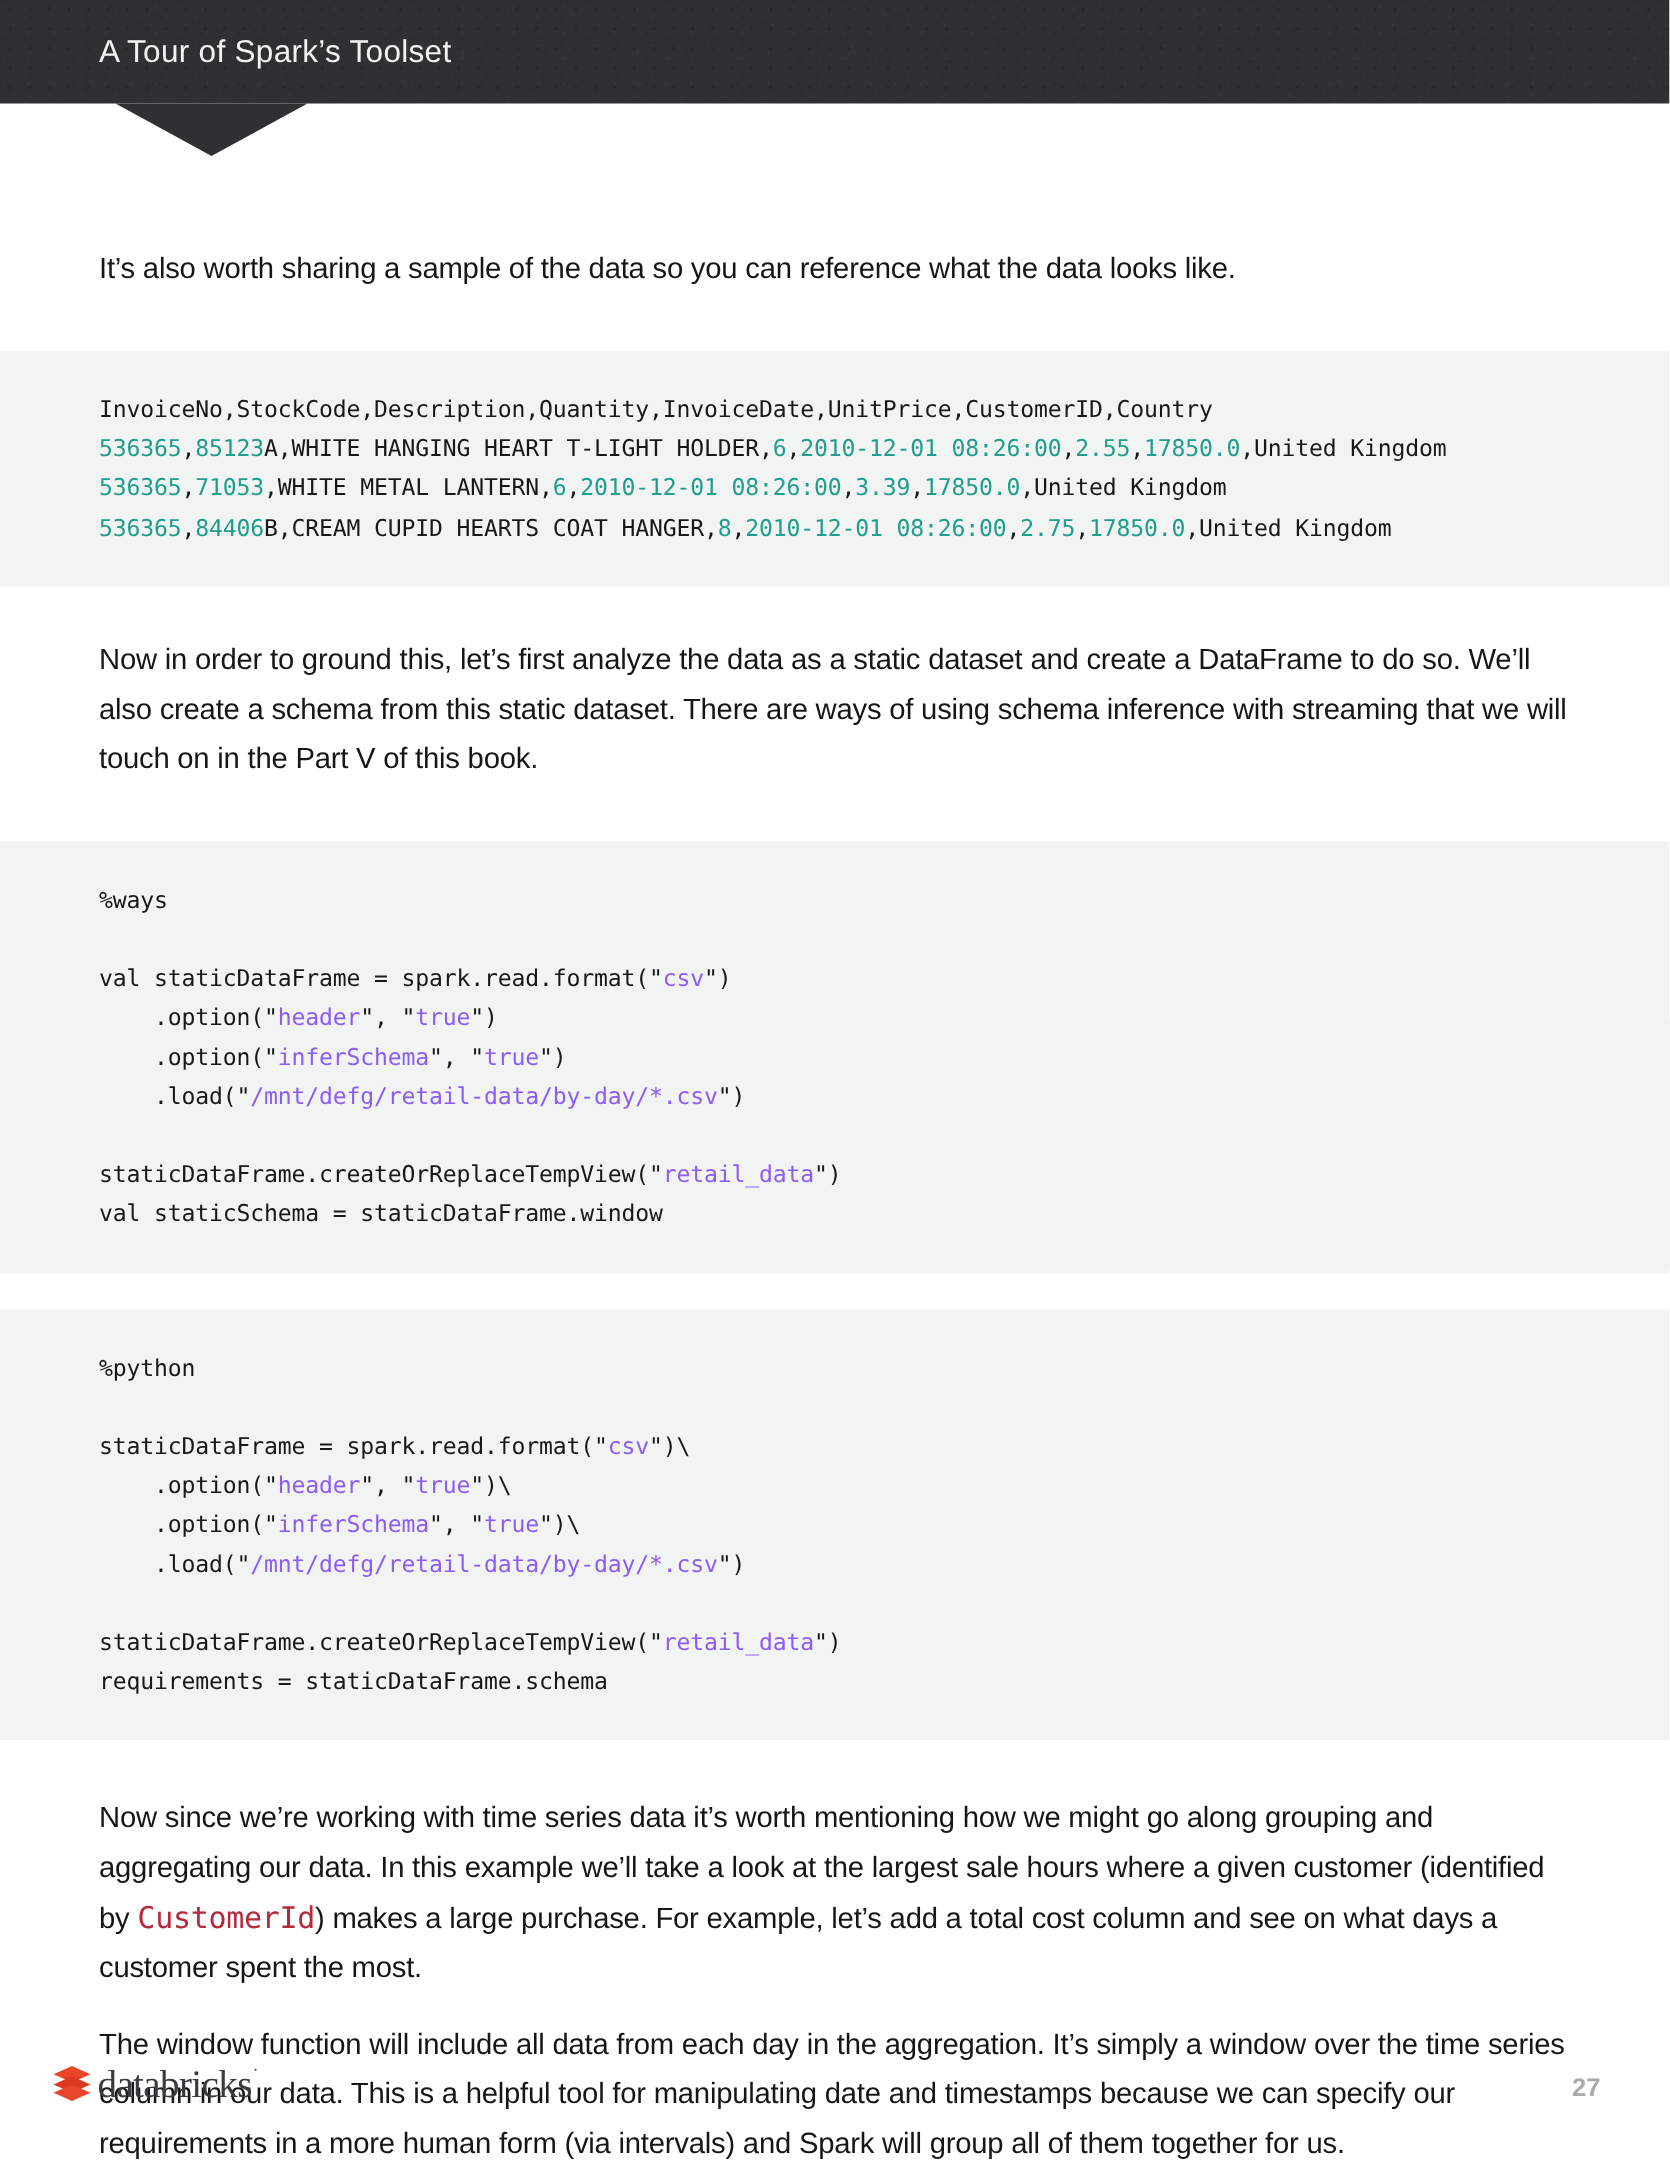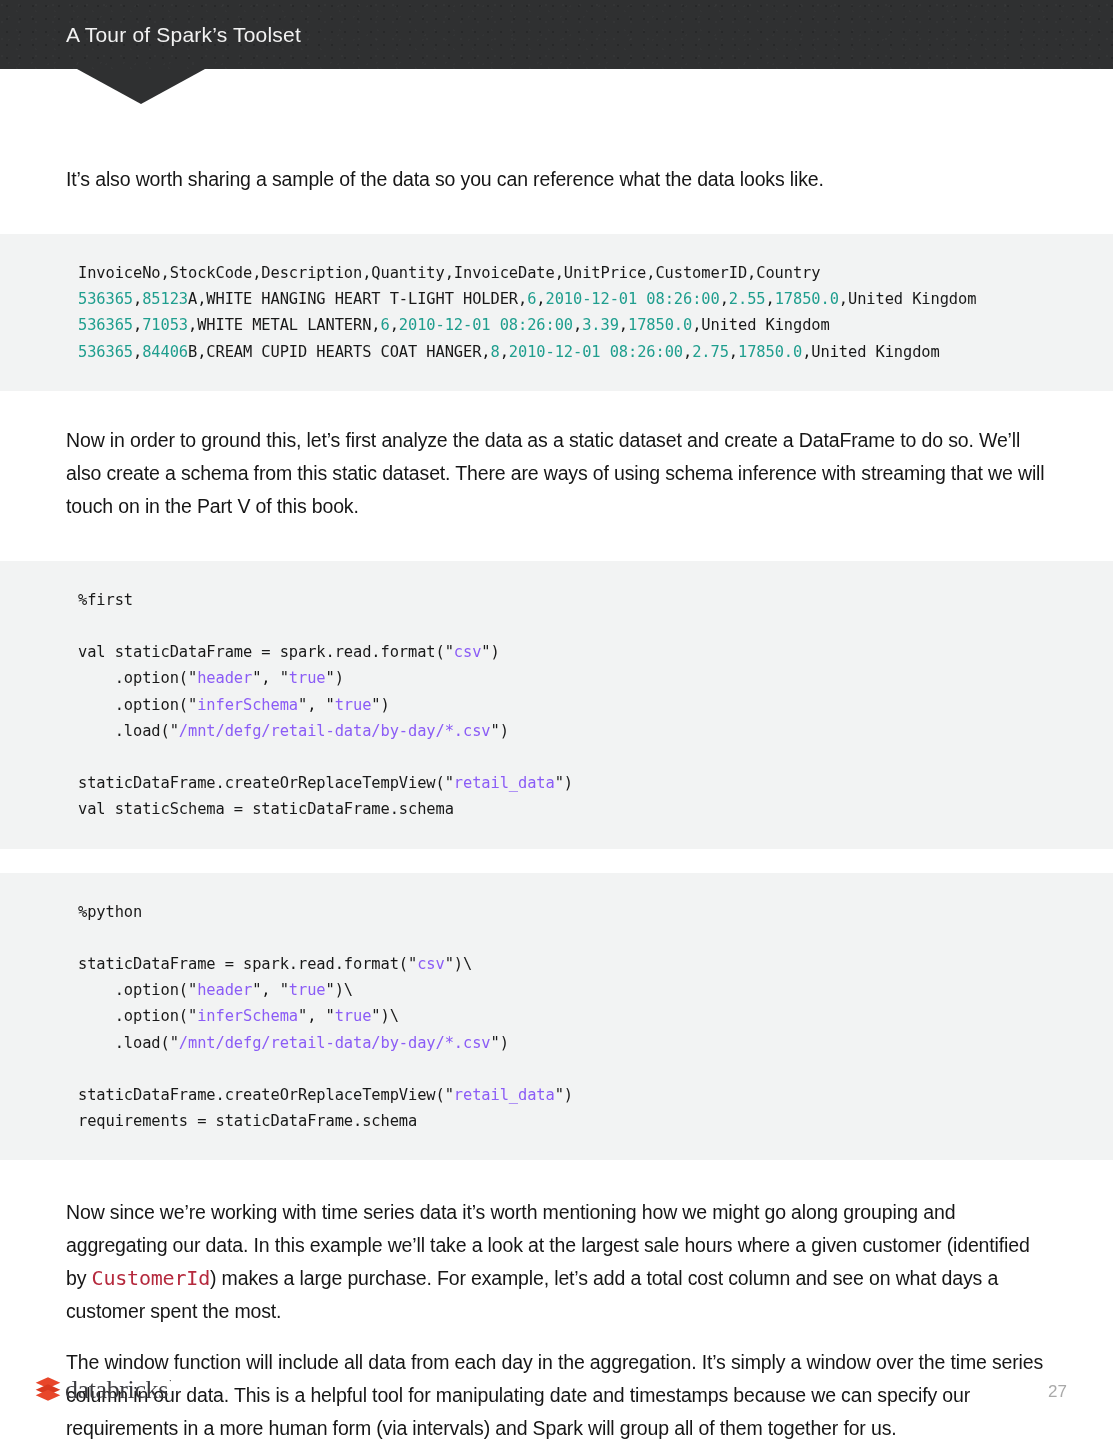--- a/index.html
+++ b/index.html
@@ -76,21 +76,21 @@
     font-size: 20px;
     color: #b5293d;
     letter-spacing: -0.2px;
   }
 
   
   .code-block {
     width: 1113px;
     background: #f2f3f3;
     box-sizing: border-box;
-    padding: 26px 0 26px 12px;
+    padding: 26px 0 26px 0;
   }
   pre.code {
     margin: 0;
     padding: 0 40px 0 66px;
     font-family: "DejaVu Sans Mono", "Liberation Mono", monospace;
     font-size: 15.4px;
     line-height: 26.2px;
     color: #181818;
     white-space: pre;
     letter-spacing: -0.1px;
@@ -139,21 +139,21 @@
     position: relative;
     top: -9px;
     left: 1px;
   }
   .page-number {
     position: absolute;
     right: 46px;
     top: 14px;
     font-size: 17px;
     color: #a9a9a9;
-    font-weight: 400;
+    font-weight: 700;
   }
 </style>
 </head>
 <body>
 
 <div class="page-header">
   <div class="header-title">A Tour of Spark’s Toolset</div>
 </div>
 <div class="header-notch"></div>
 
@@ -172,29 +172,29 @@
 <span><span class="tok-num">536365</span><span class="tok-punct">,</span><span class="tok-num">84406</span>B,CREAM CUPID HEARTS COAT HANGER,<span class="tok-num">8</span>,<span class="tok-num">2010-12-01 08:26:00</span>,<span class="tok-num">2.75</span>,<span class="tok-num">17850.0</span>,United Kingdom</span></pre>
   </div>
 
   <div class="sp" style="height:33px"></div>
 
   <p class="para">Now in order to ground this, let’s first analyze the data as a static dataset and create a DataFrame to do so. We’ll also create a schema from this static dataset. There are ways of using schema inference with streaming that we will touch on in the Part V of this book.</p>
 
   <div class="sp" style="height:38px"></div>
 
   <div class="code-block">
-    <pre class="code"><span>%first</span>
+    <pre class="code"><span>%ways</span>
 
 <span>val staticDataFrame = spark.read.format(<span class="tok-punct">"</span><span class="tok-str">csv</span><span class="tok-punct">"</span>)</span>
 <span>    .option(<span class="tok-punct">"</span><span class="tok-str">header</span><span class="tok-punct">"</span>, <span class="tok-punct">"</span><span class="tok-str">true</span><span class="tok-punct">"</span>)</span>
 <span>    .option(<span class="tok-punct">"</span><span class="tok-str">inferSchema</span><span class="tok-punct">"</span>, <span class="tok-punct">"</span><span class="tok-str">true</span><span class="tok-punct">"</span>)</span>
 <span>    .load(<span class="tok-punct">"</span><span class="tok-str">/mnt/defg/retail-data/by-day/*.csv</span><span class="tok-punct">"</span>)</span>
 
 <span>staticDataFrame.createOrReplaceTempView(<span class="tok-punct">"</span><span class="tok-str">retail_data</span><span class="tok-punct">"</span>)</span>
-<span>val staticSchema = staticDataFrame.schema</span></pre>
+<span>val staticSchema = staticDataFrame.window</span></pre>
   </div>
 
   <div class="sp" style="height:24px"></div>
 
   <div class="code-block">
     <pre class="code"><span>%python</span>
 
 <span>staticDataFrame = spark.read.format(<span class="tok-punct">"</span><span class="tok-str">csv</span><span class="tok-punct">"</span>)\</span>
 <span>    .option(<span class="tok-punct">"</span><span class="tok-str">header</span><span class="tok-punct">"</span>, <span class="tok-punct">"</span><span class="tok-str">true</span><span class="tok-punct">"</span>)\</span>
 <span>    .option(<span class="tok-punct">"</span><span class="tok-str">inferSchema</span><span class="tok-punct">"</span>, <span class="tok-punct">"</span><span class="tok-str">true</span><span class="tok-punct">"</span>)\</span>

